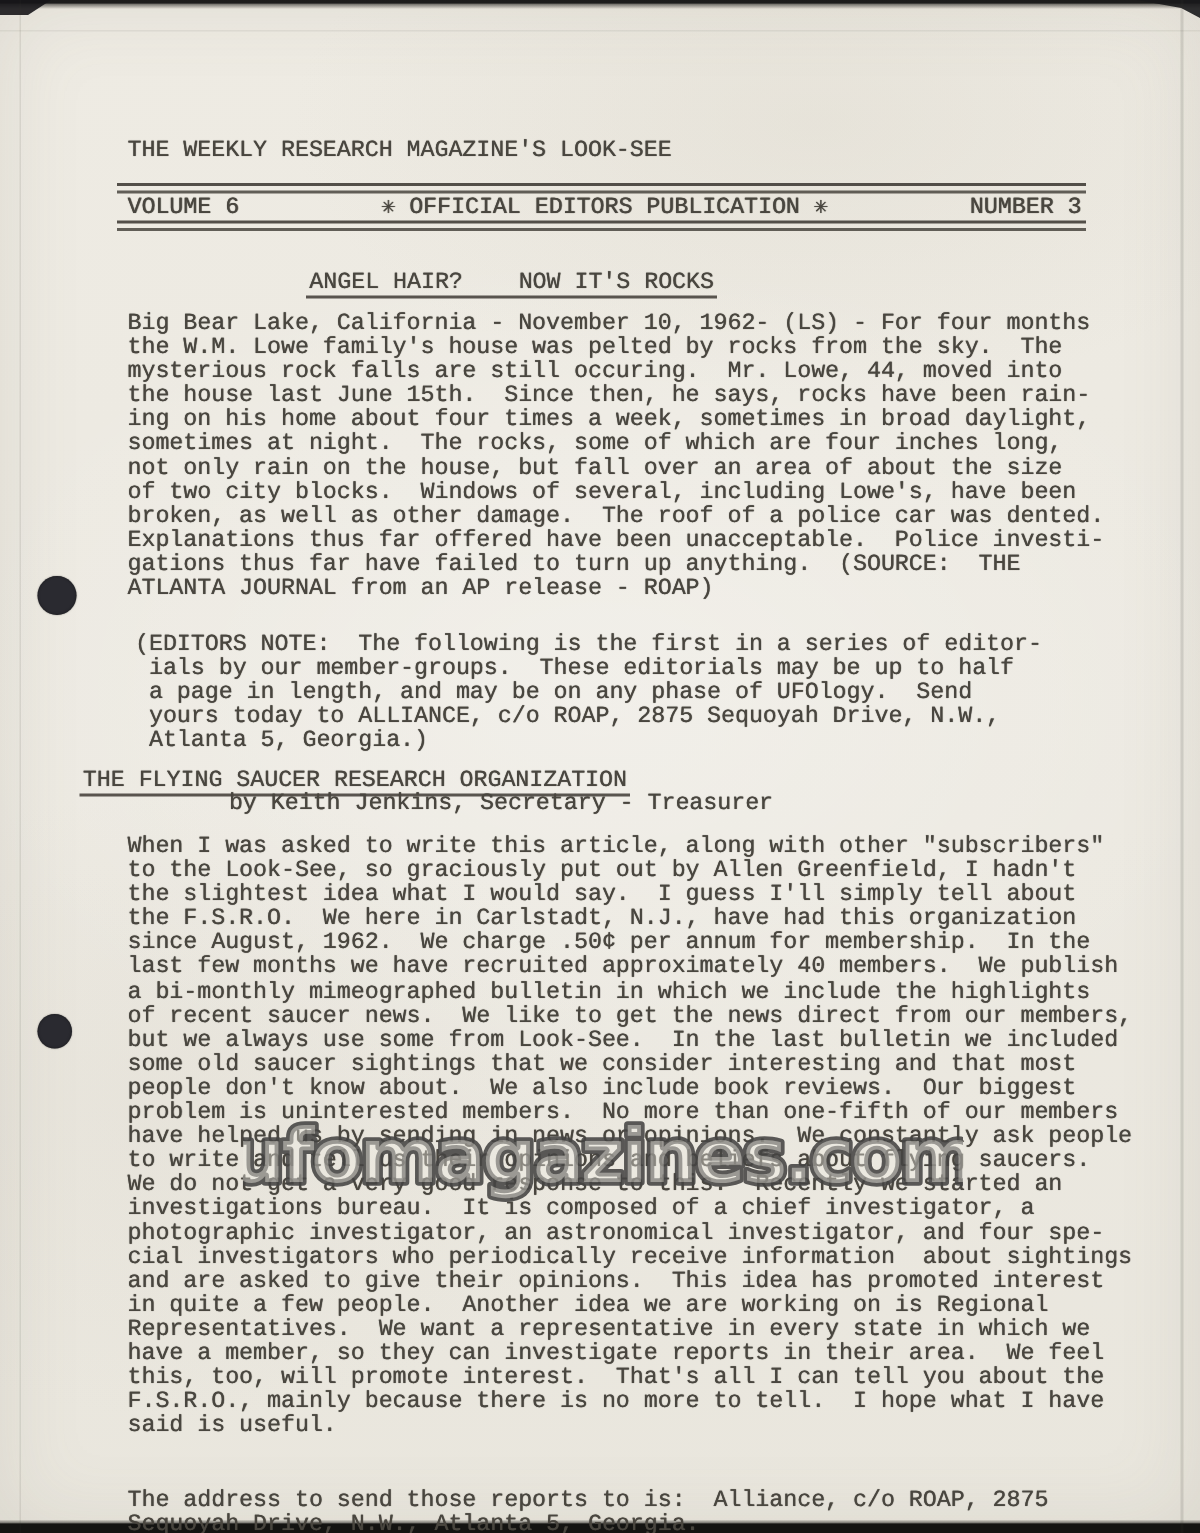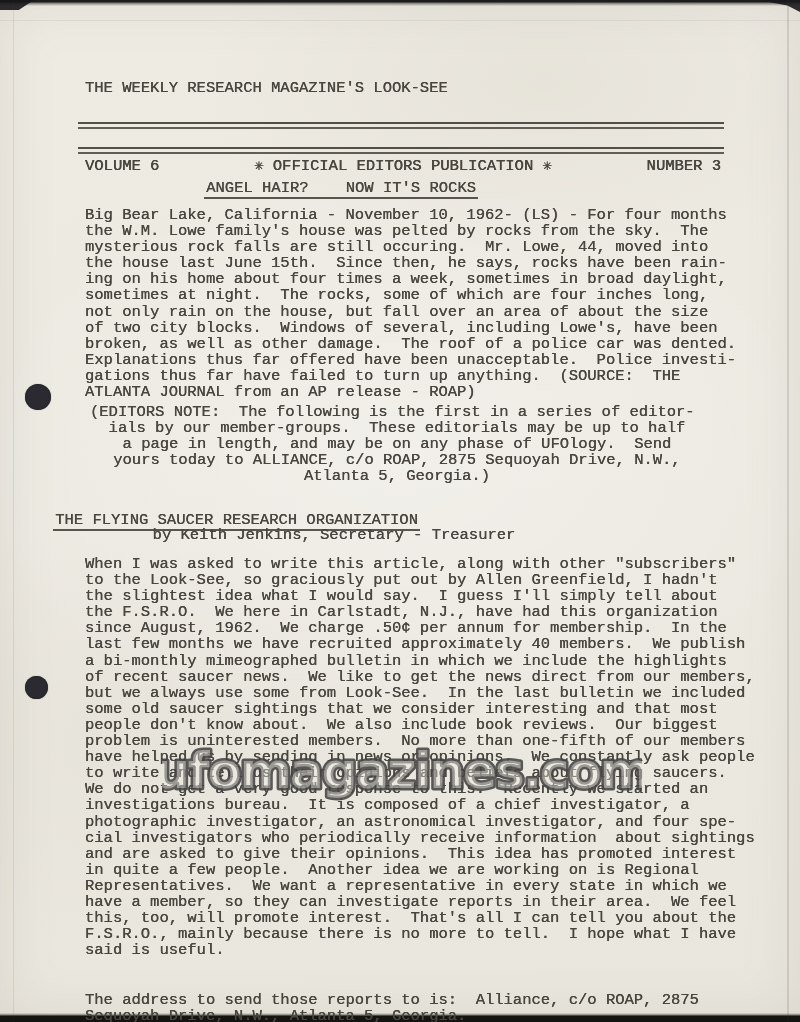--- a/index.html
+++ b/index.html
@@ -28,34 +28,34 @@
     clip-path:polygon(0 0,100% 0,100% 100%,70% 45%);opacity:.9;}
   .edge-bottom{left:0;top:1013px;width:800px;height:9px;
     background:linear-gradient(to top,#141412 0 6px, rgba(20,20,18,.45) 7px, rgba(20,20,18,0));}
   .edge-right-line{left:787px;top:0;width:2px;height:1022px;background:rgba(60,56,48,.14);}
   .edge-left-line{left:13px;top:0;width:1px;height:1022px;background:rgba(60,56,48,.10);}
   .crease{left:0;top:20px;width:800px;height:1px;background:rgba(60,56,48,.07);}
   .hole{border-radius:50%;background:#2a2a30;box-shadow:0 0 2px rgba(0,0,0,.4) inset, 0 0 1px rgba(0,0,0,.5);}
   .hole1{left:25px;top:384px;width:26px;height:26px;}
   .hole2{left:25px;top:676px;width:23px;height:23px;}
   
-  .kicker{left:85px;top:80px;font-family:Liberation Mono, monospace;}
+  .kicker{left:85px;top:92px;font-family:Liberation Mono, monospace;}
   .rule{left:78px;width:646px;height:3px;border-top:2px solid rgba(62,58,52,.88);border-bottom:2px solid rgba(62,58,52,.80);}
   .rule1{top:122px;}
   .rule2{top:147px;}
-  .mastrow{left:78px;top:130px;width:646px;display:flex;justify-content:space-between;align-items:flex-end;}
+  .mastrow{left:78px;top:130px;width:646px;display:flex;justify-content:space-between;align-items:flex-start;}
   .mastrow .cell{text-shadow:0 0 .6px rgba(60,57,50,1), .5px .3px 0 rgba(60,57,50,.45);}
   .mast-left{padding-left:7px;}
-  .mast-right{padding-right:3px;margin-top:28px;}
+  .mast-right{padding-right:3px;}
   .h-title{left:0;top:164px;width:645px;text-align:center;}
   .h-title span, .h2 span{
     display:inline-block;border-bottom:2px solid rgba(62,58,52,.85);padding:0 2px 1px 2px;
   }
   .p1{left:85px;top:207px;}
-  .ed-note{left:90px;top:404px;text-align:center;}
+  .ed-note{left:90px;top:421px;}
   .h2{left:16px;top:496px;width:692px;text-align:left;}
   .byline{left:0;top:527px;width:668px;text-align:center;}
   .p2{left:85px;top:556px;}
   .p3{left:85px;top:992px;}
   .watermark{left:162px;top:738px;width:480px;height:68px;pointer-events:none;}
 </style>
 </head>
 <body>
 
 <div class="page">

